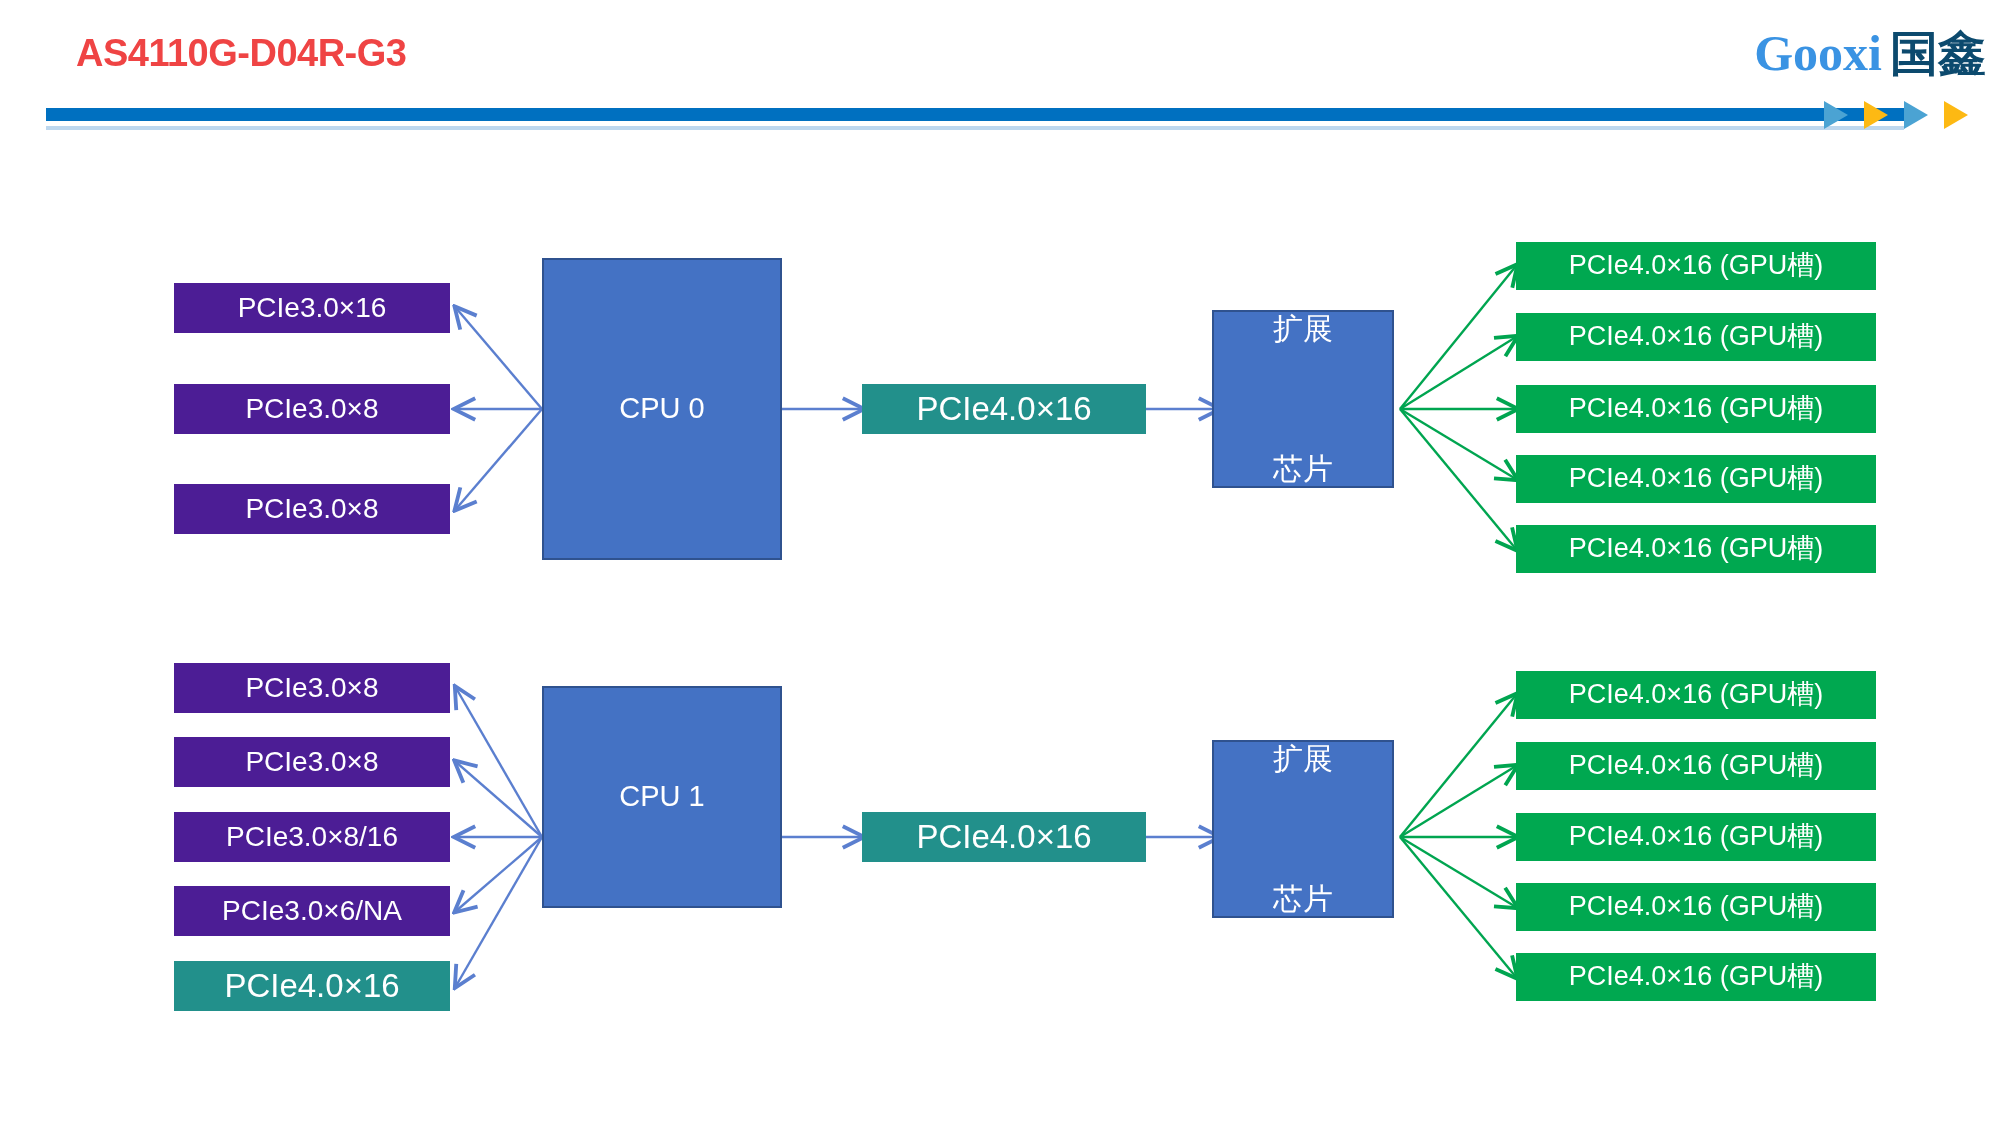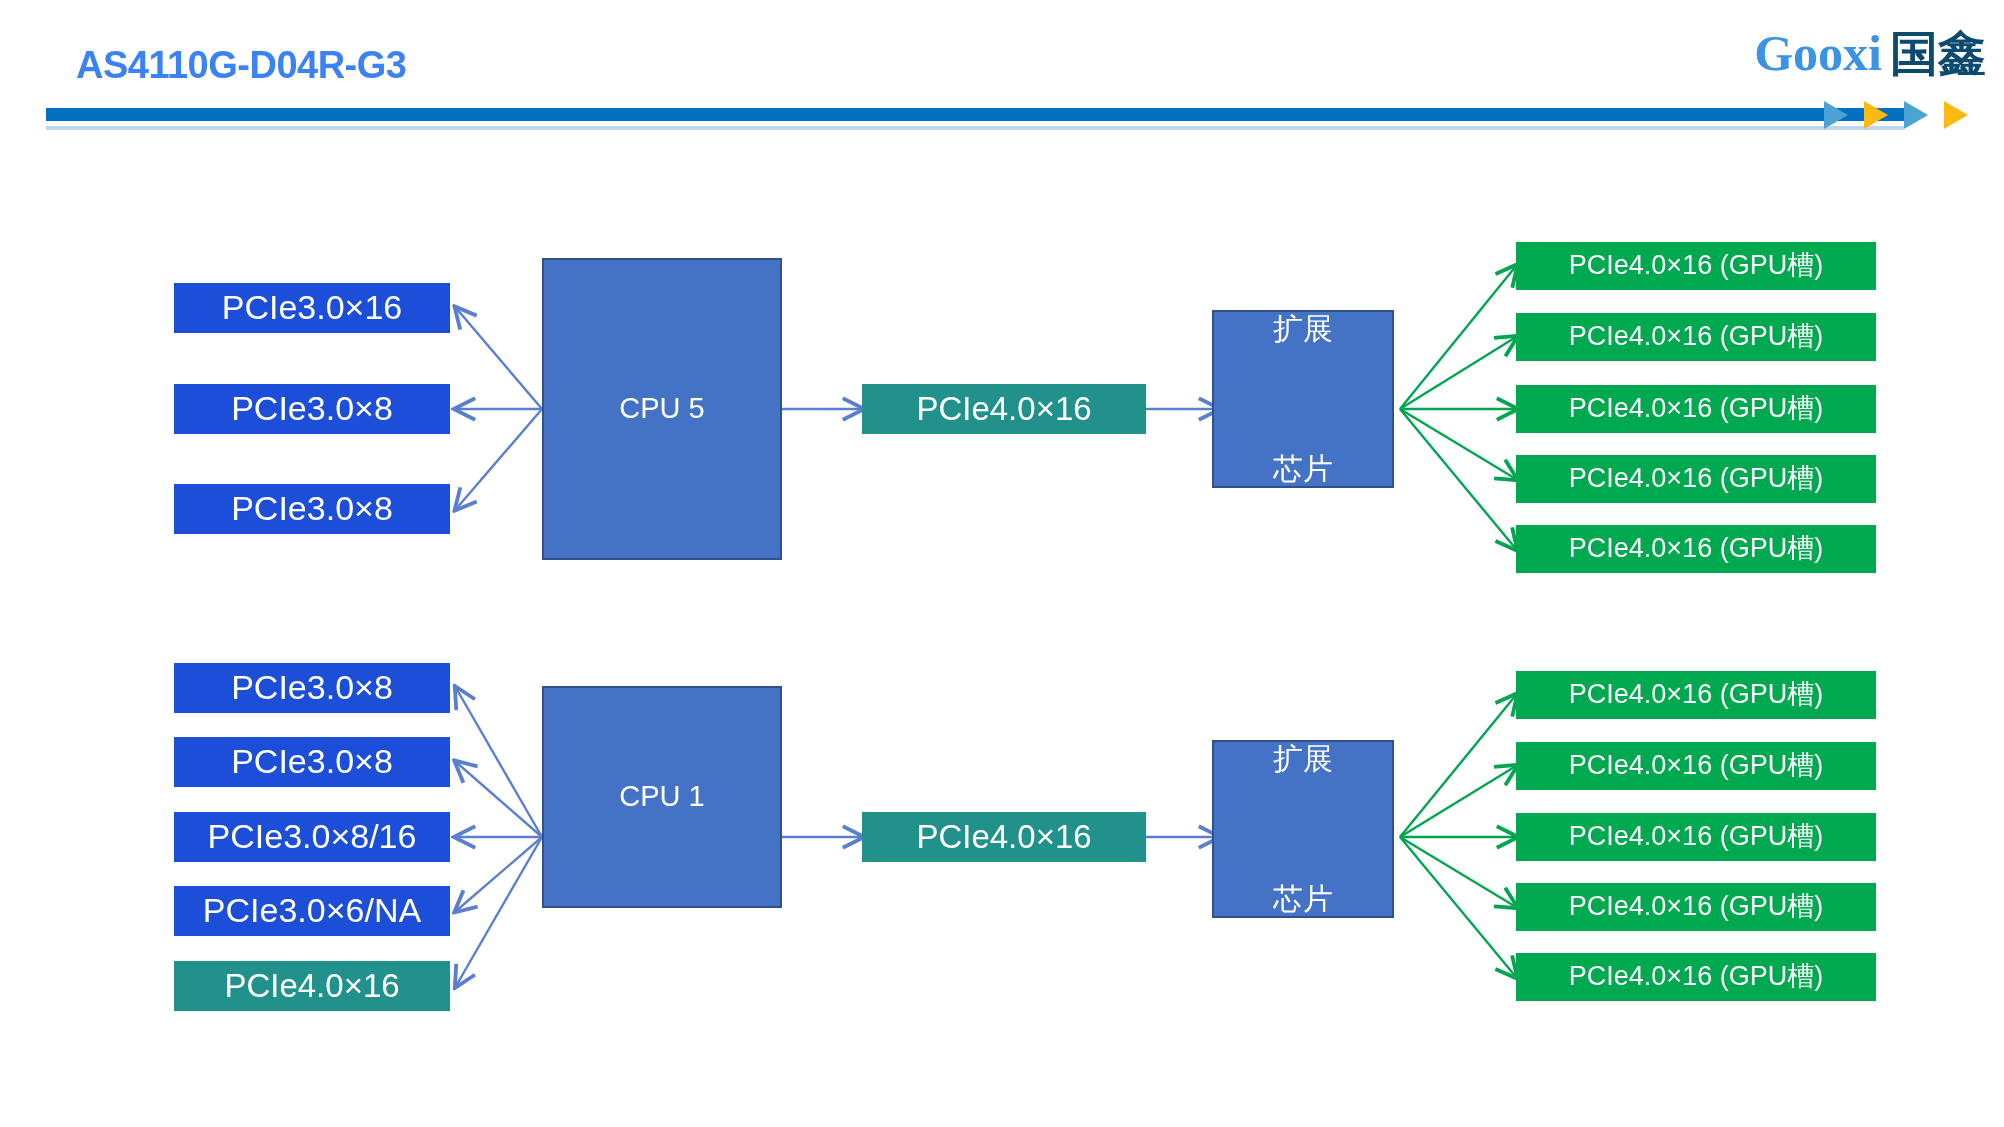--- a/index.html
+++ b/index.html
@@ -18,24 +18,24 @@
     position: absolute;
     left: 0; top: 0;
     width: 2004px;
     height: 1127px;
     background: #ffffff;
   }
   
   #header-title {
     position: absolute;
     left: 76px;
-    top: 44px;
+    top: 32px;
     font-size: 38px;
     font-weight: bold;
-    color: #3b82f6;
+    color: #ef4444;
     letter-spacing: -0.5px;
     white-space: nowrap;
   }
   #brand-logo {
     position: absolute;
     right: 18px;
     top: 22px;
     text-align: right;
     white-space: nowrap;
   }
@@ -95,21 +95,21 @@
   .node {
     position: absolute;
     box-sizing: border-box;
     display: flex;
     align-items: center;
     justify-content: center;
     color: #FFFFFF;
     text-align: center;
     line-height: 1.15;
   }
-  .node.cyan   { background: #1d4ed8; font-size: 34px; }
+  .node.cyan   { background: #4c1d95; font-size: 28px; }
   .node.teal   { background: #22908B; font-size: 33px; }
   .node.green  { background: #00A850; font-size: 27px; }
   .node.cpu    { background: #4472C4; border: 2px solid #2F528F; font-size: 29px; }
   .node.chip   { background: #4472C4; border: 2px solid #2F528F; font-size: 30px; justify-content: space-between; }
 </style>
 </head>
 <body>
 
 <div id="slide">
 
@@ -169,21 +169,21 @@
       <line x1="1400" y1="837" x2="1516" y2="837"></line>
       <line x1="1400" y1="837" x2="1516" y2="907"></line>
       <line x1="1400" y1="837" x2="1516" y2="977"></line>
     </g>
   </svg>
 
   <div class="node cyan" style="left:174px; top:283px; width:276px; height:50px;">PCIe3.0×16</div>
   <div class="node cyan" style="left:174px; top:384px; width:276px; height:50px;">PCIe3.0×8</div>
   <div class="node cyan" style="left:174px; top:484px; width:276px; height:50px;">PCIe3.0×8</div>
 
-  <div class="node cpu" style="left:542px; top:258px; width:240px; height:302px;">CPU 5</div>
+  <div class="node cpu" style="left:542px; top:258px; width:240px; height:302px;">CPU 0</div>
 
   <div class="node teal" style="left:862px; top:384px; width:284px; height:50px;">PCIe4.0×16</div>
 
   <div class="node chip" style="left:1212px; top:310px; width:182px; height:178px; flex-direction:column;">
     <span>扩展</span>
     <span>芯片</span>
   </div>
 
   <div class="node green" style="left:1516px; top:242px; width:360px; height:48px;">PCIe4.0×16 (GPU槽)</div>
   <div class="node green" style="left:1516px; top:313px; width:360px; height:48px;">PCIe4.0×16 (GPU槽)</div>

